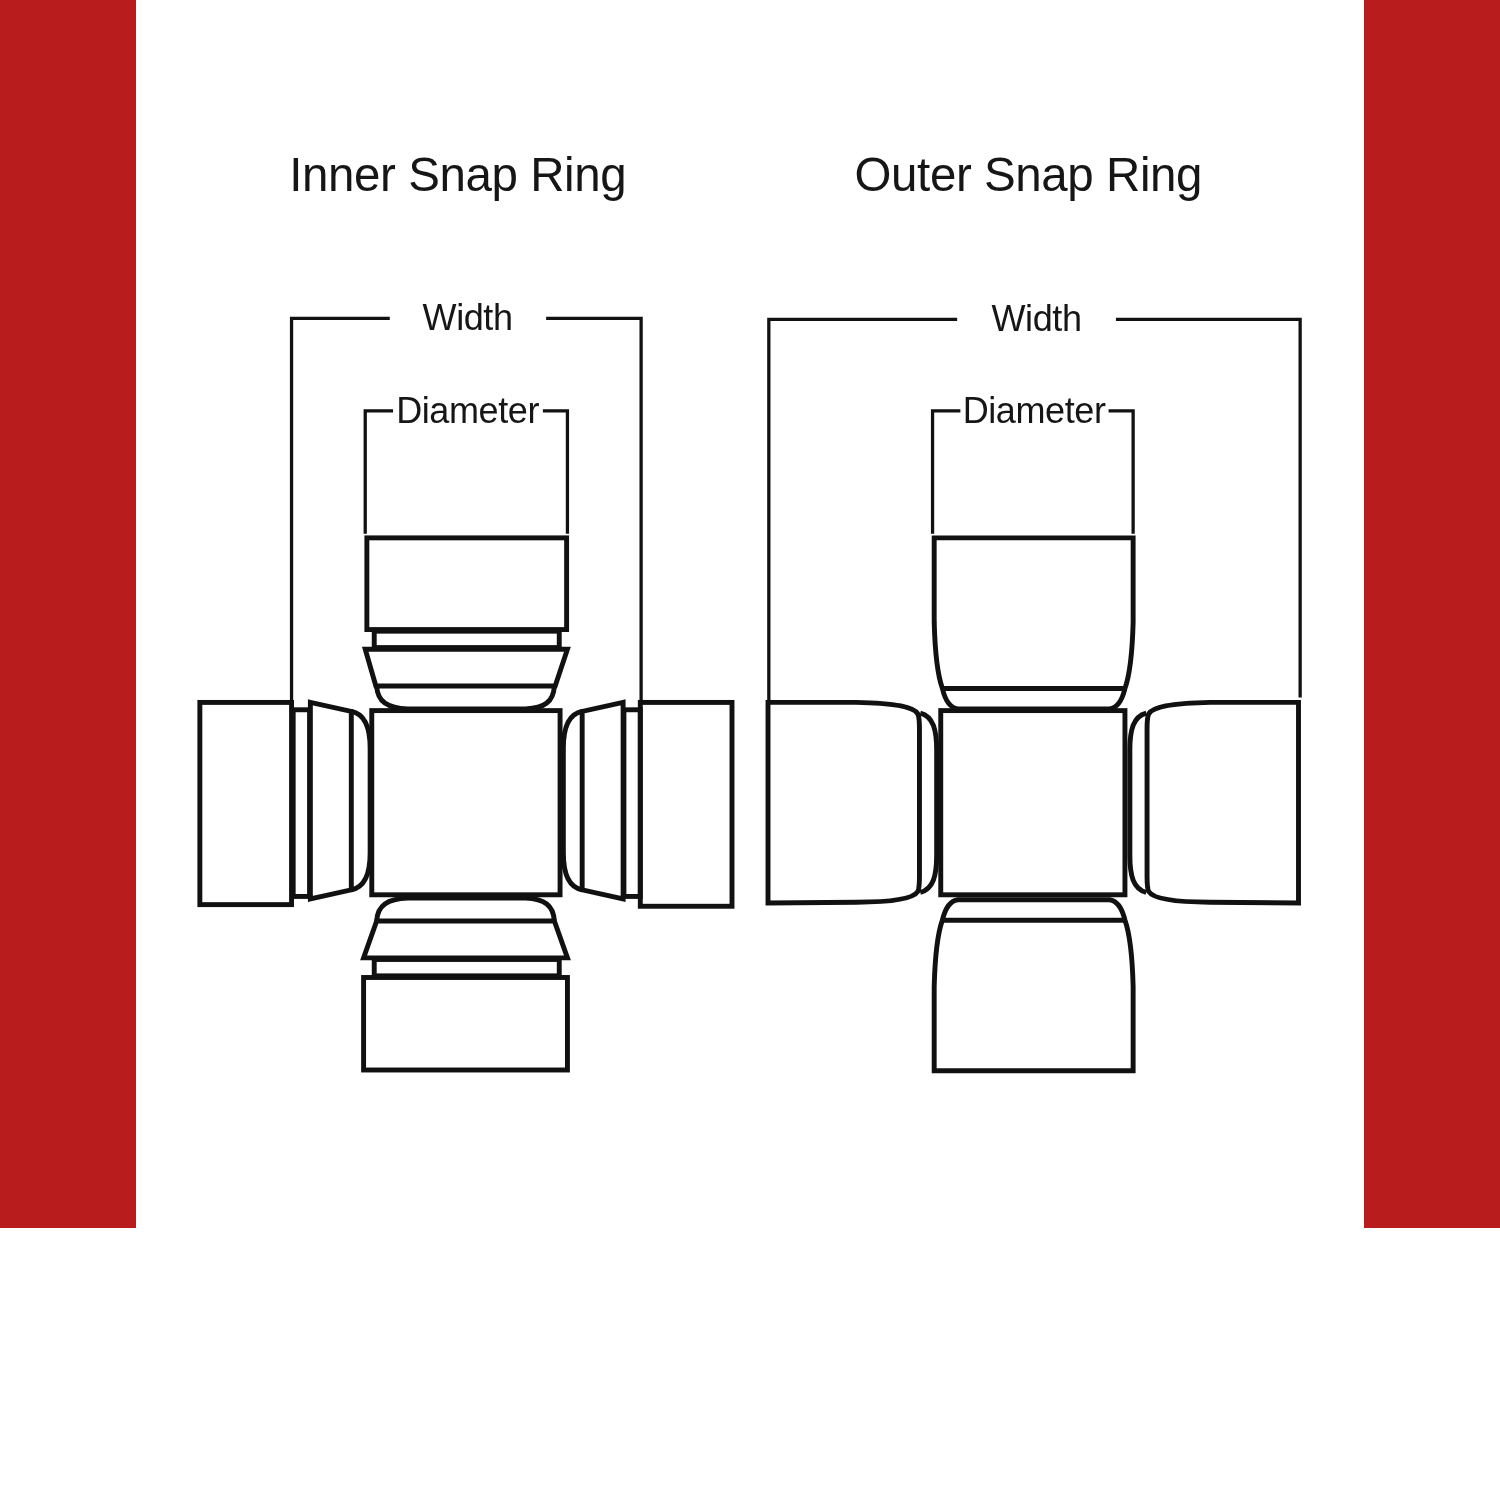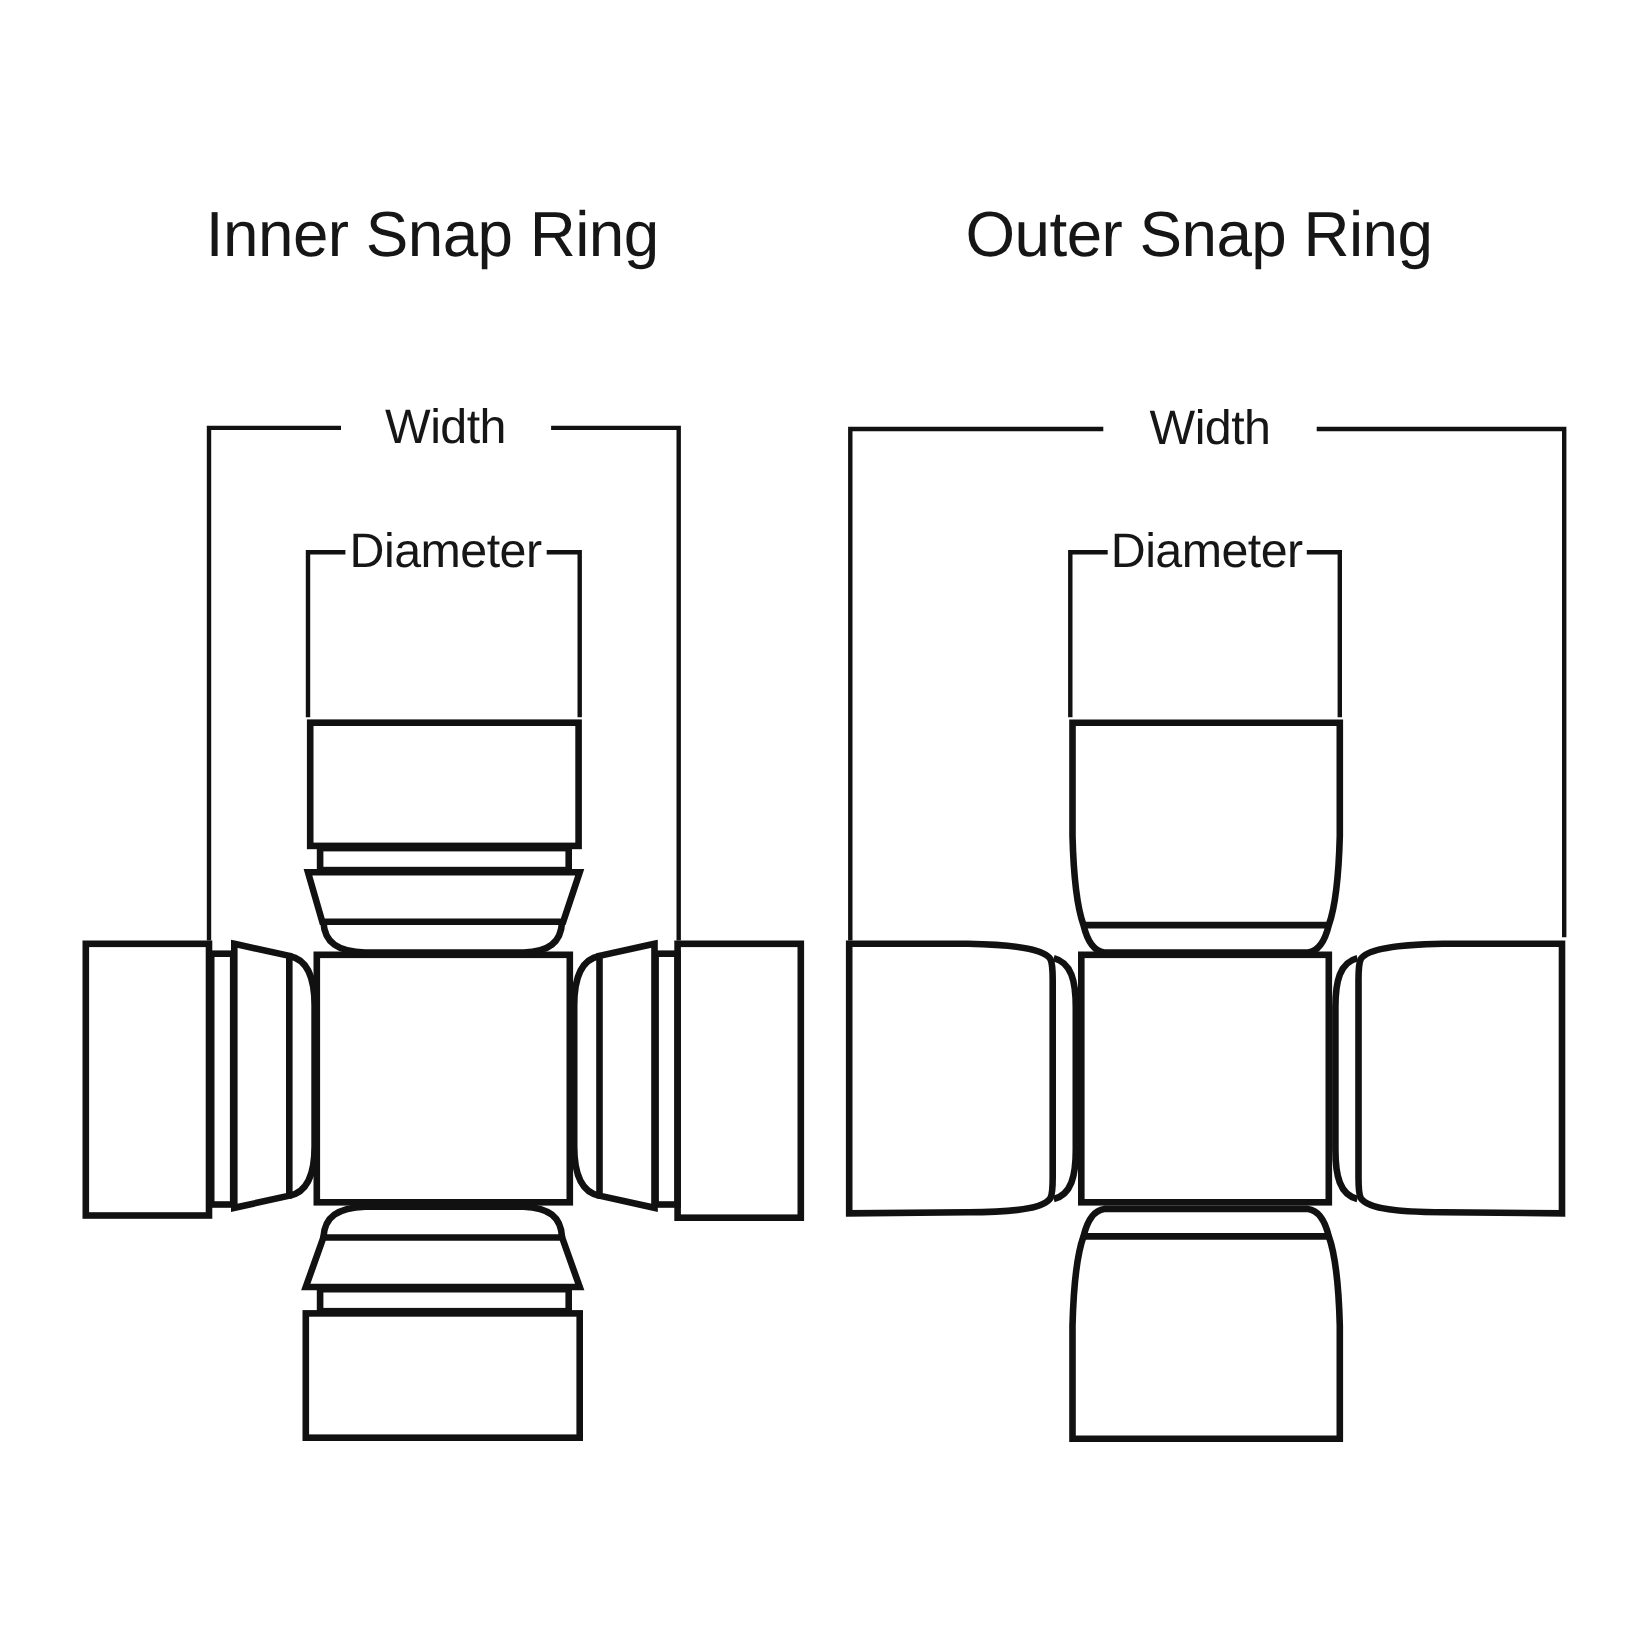--- a/index.html
+++ b/index.html
@@ -3,21 +3,21 @@
 <meta charset="utf-8">
 <style>
   html, body {
     margin: 0;
     padding: 0;
     background: #ffffff;
   }
   .stage {
     position: relative;
     width: 1500px;
-    height: 1500px;
+    height: 1228px;
     margin: 0 auto;
     background: #b91c1c;
     font-family: "Liberation Sans", "DejaVu Sans", sans-serif;
   }
   svg { display: block; width: 100%; height: 100%; }
 
   .shape {
     fill: none;
     stroke-width: 6;
     stroke-linejoin: miter;

